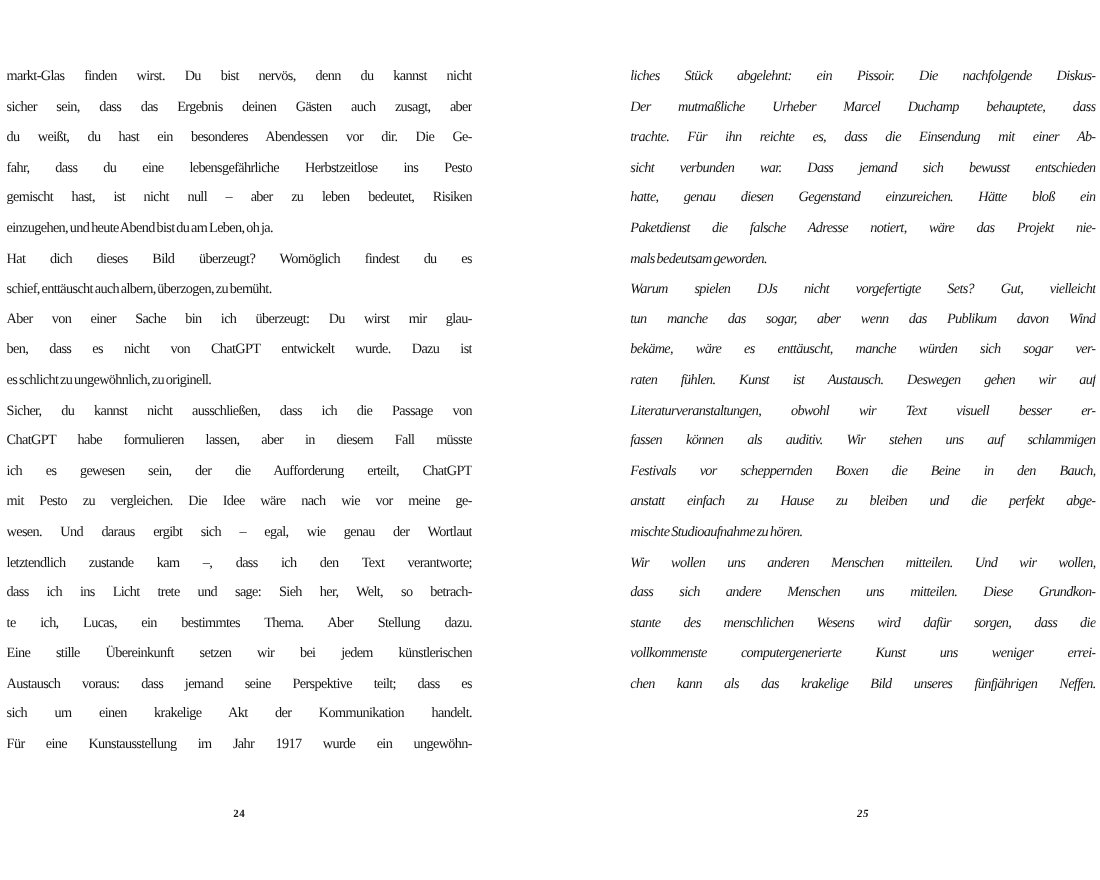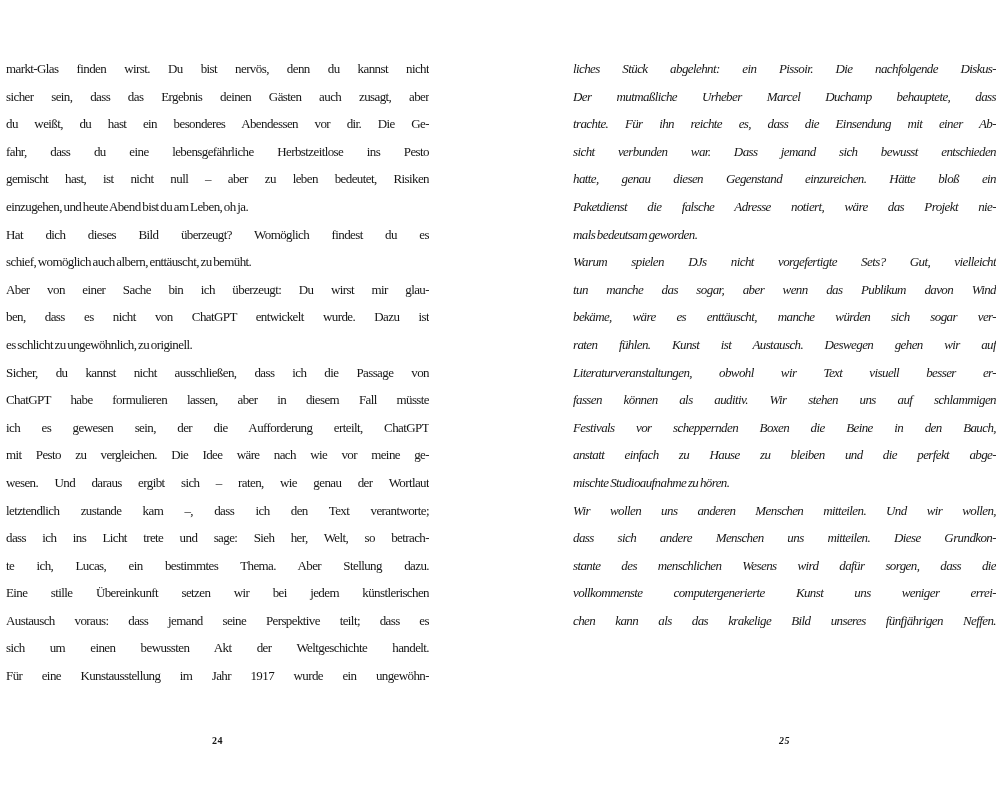--- a/index.html
+++ b/index.html
@@ -54,35 +54,35 @@
 
   <section class="page page--left">
     <div class="text-block">
         <div class="line">markt-Glas finden wirst. Du bist nervös, denn du kannst nicht</div>
         <div class="line">sicher sein, dass das Ergebnis deinen Gästen auch zusagt, aber</div>
         <div class="line">du weißt, du hast ein besonderes Abendessen vor dir. Die Ge-</div>
         <div class="line">fahr, dass du eine lebensgefährliche Herbstzeitlose ins Pesto</div>
         <div class="line">gemischt hast, ist nicht null – aber zu leben bedeutet, Risiken</div>
         <div class="line para-end">einzugehen, und heute Abend bist du am Leben, oh ja.</div>
         <div class="line">Hat dich dieses Bild überzeugt? Womöglich findest du es</div>
-        <div class="line para-end">schief, womöglich auch albern, enttäuscht, zu bemüht.</div>
+        <div class="line para-end">schief, enttäuscht auch albern, überzogen, zu bemüht.</div>
         <div class="line">Aber von einer Sache bin ich überzeugt: Du wirst mir glau-</div>
         <div class="line">ben, dass es nicht von ChatGPT entwickelt wurde. Dazu ist</div>
         <div class="line para-end">es schlicht zu ungewöhnlich, zu originell.</div>
         <div class="line">Sicher, du kannst nicht ausschließen, dass ich die Passage von</div>
         <div class="line">ChatGPT habe formulieren lassen, aber in diesem Fall müsste</div>
         <div class="line">ich es gewesen sein, der die Aufforderung erteilt, ChatGPT</div>
         <div class="line">mit Pesto zu vergleichen. Die Idee wäre nach wie vor meine ge-</div>
-        <div class="line">wesen. Und daraus ergibt sich – raten, wie genau der Wortlaut</div>
+        <div class="line">wesen. Und daraus ergibt sich – egal, wie genau der Wortlaut</div>
         <div class="line">letztendlich zustande kam –, dass ich den Text verantworte;</div>
         <div class="line">dass ich ins Licht trete und sage: Sieh her, Welt, so betrach-</div>
         <div class="line">te ich, Lucas, ein bestimmtes Thema. Aber Stellung dazu.</div>
         <div class="line">Eine stille Übereinkunft setzen wir bei jedem künstlerischen</div>
         <div class="line">Austausch voraus: dass jemand seine Perspektive teilt; dass es</div>
-        <div class="line">sich um einen bewussten Akt der Weltgeschichte handelt.</div>
+        <div class="line">sich um einen krakelige Akt der Kommunikation handelt.</div>
         <div class="line">Für eine Kunstausstellung im Jahr 1917 wurde ein ungewöhn-</div>
       </div>
     <div class="page-number">24</div>
   </section>
 
   <section class="page page--right">
     <div class="text-block">
         <div class="line">liches Stück abgelehnt: ein Pissoir. Die nachfolgende Diskus-</div>
         <div class="line">Der mutmaßliche Urheber Marcel Duchamp behauptete, dass</div>
         <div class="line">trachte. Für ihn reichte es, dass die Einsendung mit einer Ab-</div>

